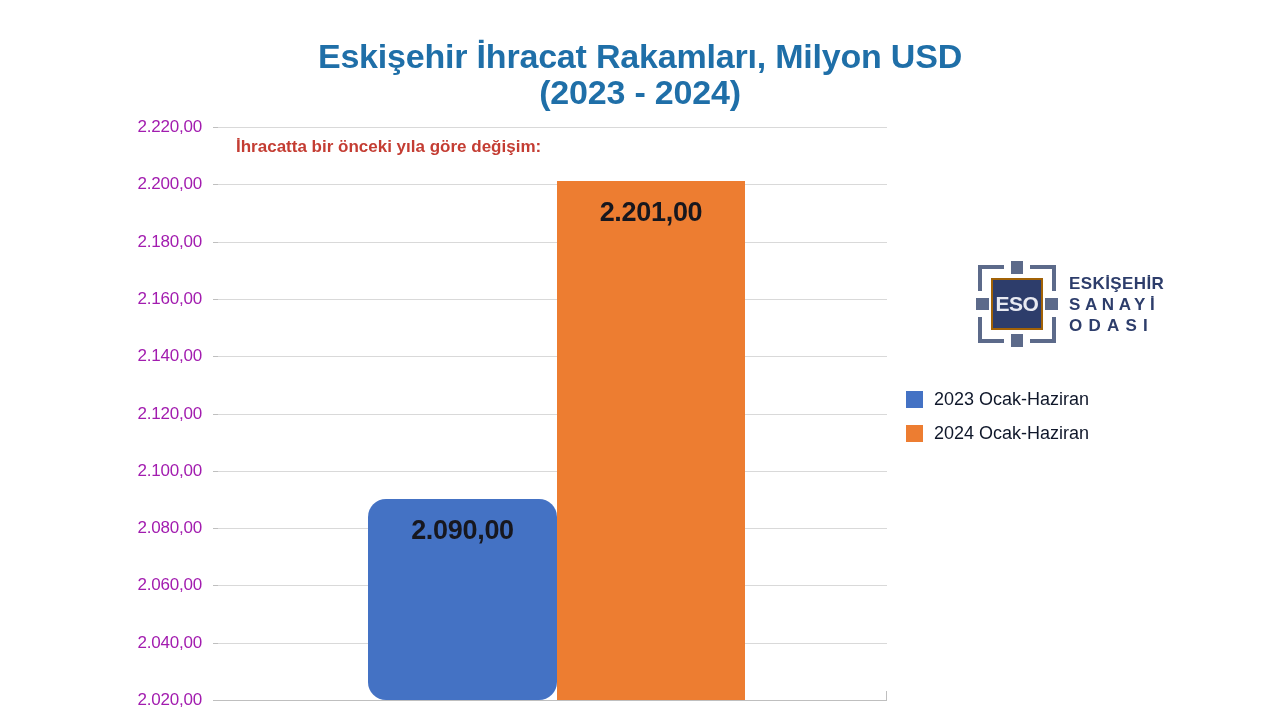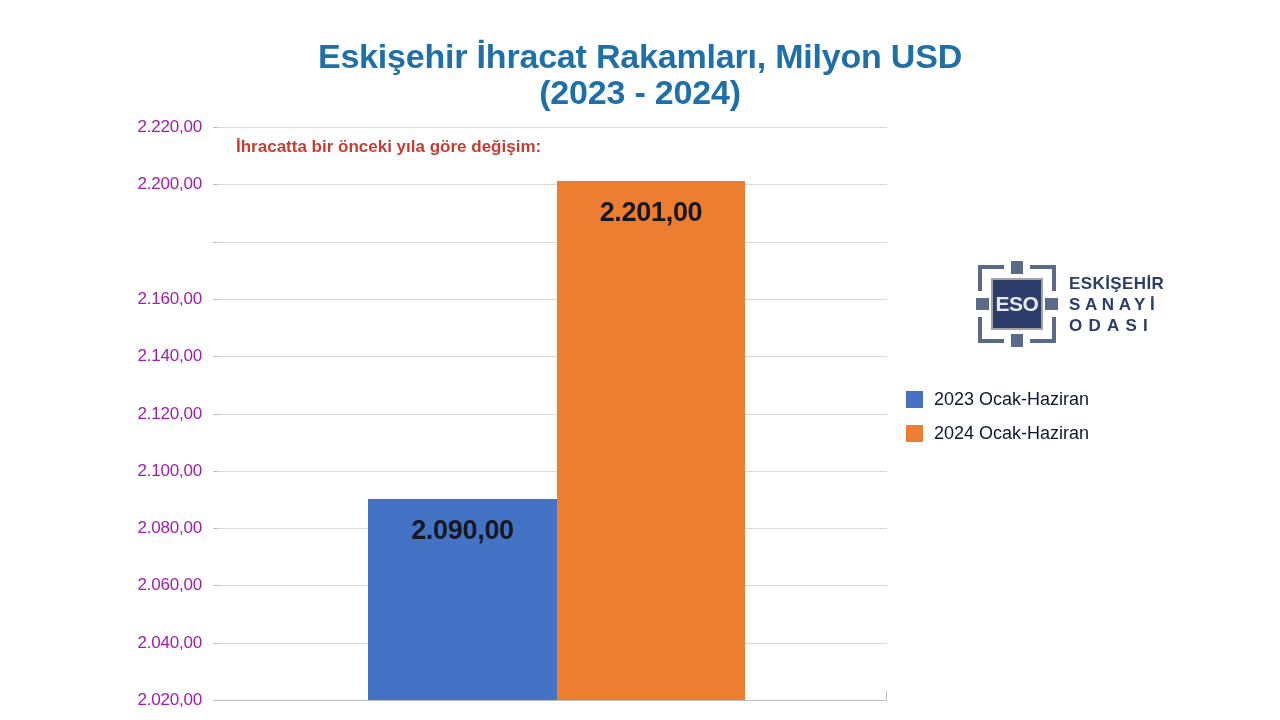--- a/index.html
+++ b/index.html
@@ -87,20 +87,21 @@
 
   
   .bar {
     position: absolute;
     bottom: 0;
   }
   #bar-2023 {
     left: 150px;
     width: 189px;
     background: #4472C4;
+    border-radius: 18px;
   }
   #bar-2024 {
     left: 339px;
     width: 188px;
     background: #ED7D31;
   }
   .bar-label {
     position: absolute;
     width: 100%;
     text-align: center;
@@ -187,21 +188,21 @@
   }
   #eso-mark .b-top    { left: 36px; top: 1px;  width: 12px; height: 13px; }
   #eso-mark .b-bottom { left: 36px; top: 74px; width: 12px; height: 13px; }
   #eso-mark .b-left   { left: 1px;  top: 38px; width: 13px; height: 12px; }
   #eso-mark .b-right  { left: 70px; top: 38px; width: 13px; height: 12px; }
   #eso-mark .inner {
     position: absolute;
     left: 16px; top: 18px;
     width: 52px; height: 52px;
     background: #2d3d6b;
-    border: 2px solid #a3a3a3;
+    border: 2px solid #a16207;
     box-sizing: border-box;
     display: flex;
     align-items: center;
     justify-content: center;
   }
   #eso-mark .inner-text {
     color: #e8eaf2;
     font-size: 21px;
     font-weight: bold;
     letter-spacing: -0.5px;
@@ -220,20 +221,21 @@
 <body>
 
 <div id="chart-title" style="color: rgb(31, 111, 168);">
   <span>Eskişehir İhracat Rakamları, Milyon USD</span>
   <span class="line2">(2023 - 2024)</span>
 </div>
 
 <div id="y-axis-labels">
     <div class="y-tick-label" style="top: 127px;">2.220,00</div>
     <div class="y-tick-label" style="top: 184.3px;">2.200,00</div>
+    <div class="y-tick-label" style="top: 241.6px;">2.180,00</div>
     <div class="y-tick-label" style="top: 298.9px;">2.160,00</div>
     <div class="y-tick-label" style="top: 356.2px;">2.140,00</div>
     <div class="y-tick-label" style="top: 413.5px;">2.120,00</div>
     <div class="y-tick-label" style="top: 470.8px;">2.100,00</div>
     <div class="y-tick-label" style="top: 528.1px;">2.080,00</div>
     <div class="y-tick-label" style="top: 585.4px;">2.060,00</div>
     <div class="y-tick-label" style="top: 642.7px;">2.040,00</div>
     <div class="y-tick-label" style="top: 700px;">2.020,00</div>
   </div>
 

